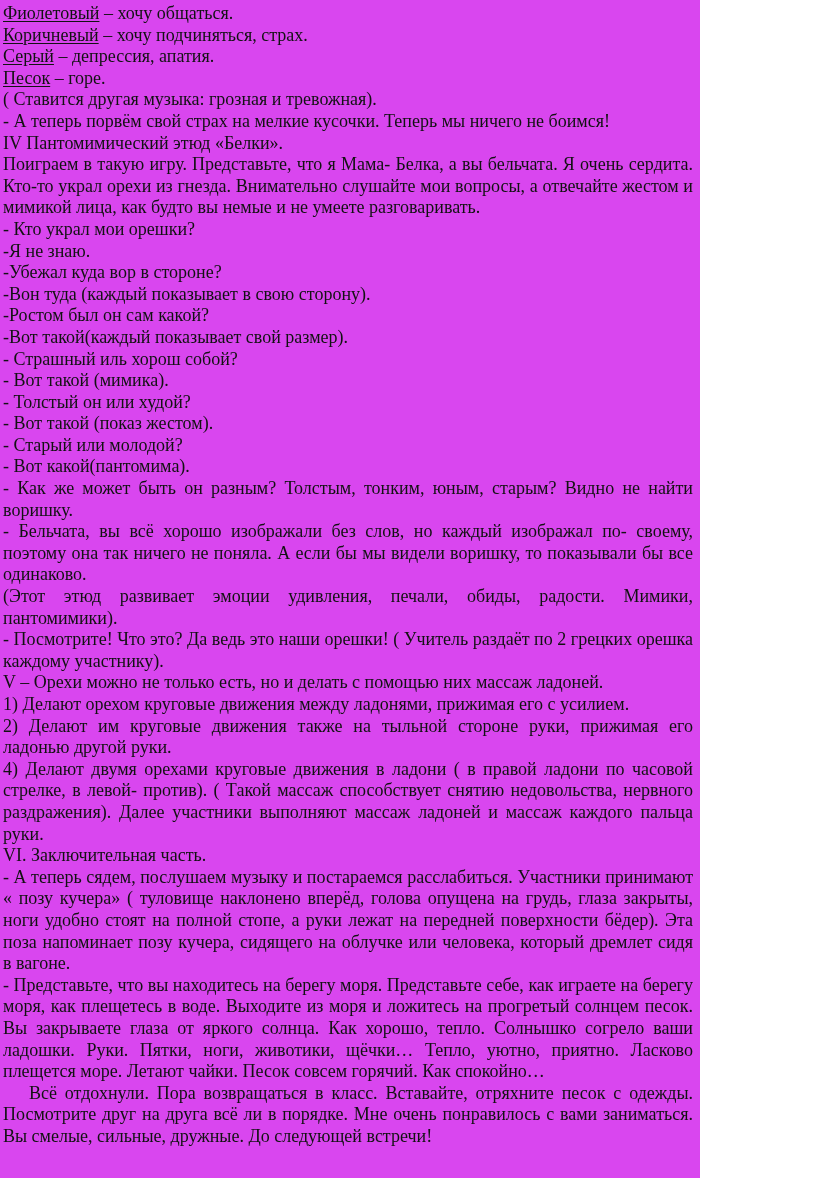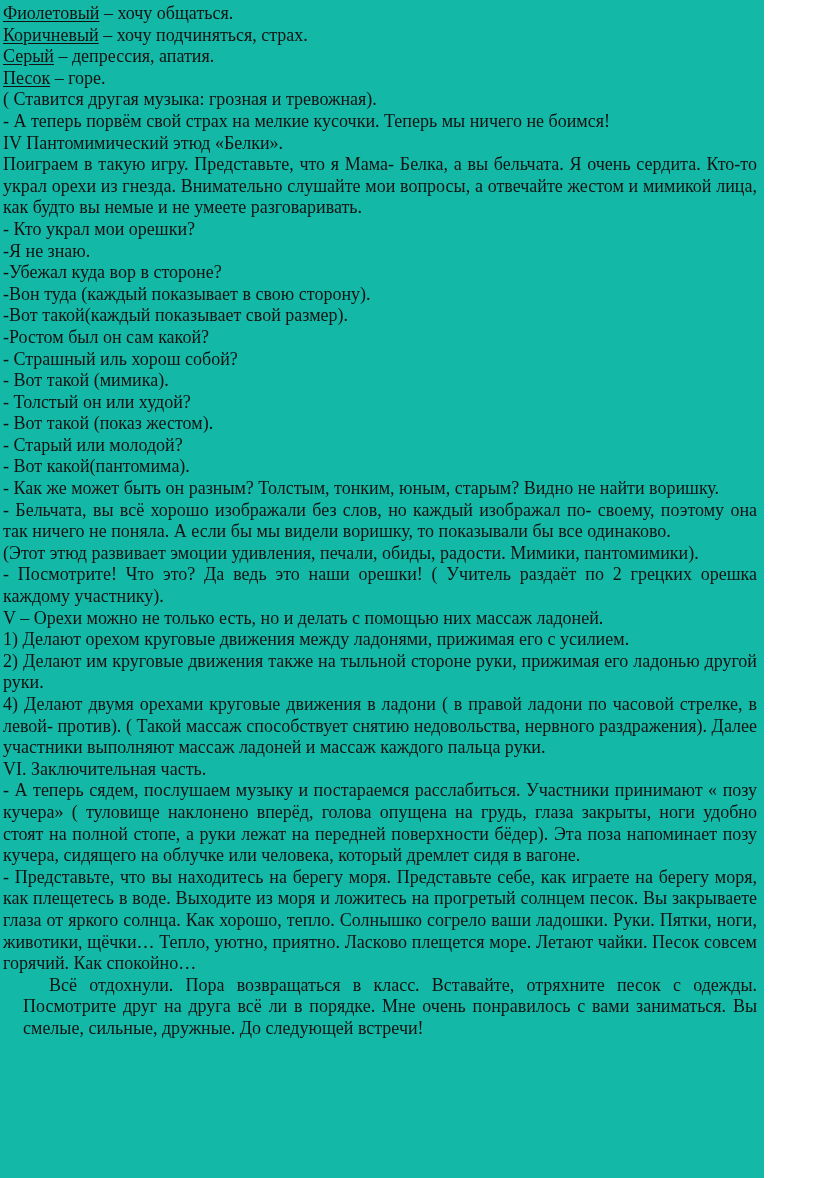--- a/index.html
+++ b/index.html
@@ -7,43 +7,42 @@
     padding: 0;
     background: #ffffff;
   }
   body {
     width: 816px;
     height: 1178px;
     overflow: hidden;
   }
   .page {
     box-sizing: border-box;
-    width: 764px;
+    width: 700px;
     height: 1178px;
     padding: 3px 7px 0 3px;
-    background: #14b8a6;
+    background: #d946ef;
   }
   .doc {
     font-family: "Liberation Serif", "DejaVu Serif", serif;
     font-size: 18px;
     line-height: 21.6px;
     color: #121212;
     text-align: justify;
   }
   .doc p {
     margin: 0;
     padding: 0;
   }
   .u {
     text-decoration: underline;
     text-underline-offset: 2px;
   }
   p.indent {
     text-indent: 26px;
-    margin-left: 20px;
   }
 </style>
 </head>
 <body>
 
 <div class="page">
   <div class="doc">
 
     <p><span class="u">Фиолетовый</span><span> – хочу общаться.</span></p>
     <p><span class="u">Коричневый</span><span> – хочу подчиняться, страх.</span></p>
@@ -51,22 +50,22 @@
     <p><span class="u">Песок</span><span> – горе.</span></p>
 
     <p>( Ставится другая музыка: грозная и тревожная).</p>
     <p>-  А теперь порвём свой страх на мелкие кусочки. Теперь мы ничего не боимся!</p>
     <p>IV Пантомимический этюд «Белки».</p>
     <p>Поиграем в такую игру. Представьте, что я Мама- Белка, а вы бельчата. Я очень сердита. Кто-то украл орехи из гнезда. Внимательно слушайте мои вопросы, а отвечайте жестом и мимикой лица, как будто вы немые и не умеете разговаривать.</p>
     <p>- Кто украл мои орешки?</p>
     <p>-Я не знаю.</p>
     <p>-Убежал куда вор в стороне?</p>
     <p>-Вон туда (каждый показывает в свою сторону).</p>
+    <p>-Ростом был он сам какой?</p>
     <p>-Вот такой(каждый показывает свой размер).</p>
-    <p>-Ростом был он сам какой?</p>
     <p>- Страшный иль хорош собой?</p>
     <p>- Вот такой (мимика).</p>
     <p>- Толстый он или худой?</p>
     <p>- Вот такой (показ жестом).</p>
     <p>- Старый или молодой?</p>
     <p>- Вот какой(пантомима).</p>
     <p>- Как же может быть он разным? Толстым, тонким, юным, старым? Видно не найти воришку.</p>
     <p>- Бельчата, вы всё хорошо изображали без слов, но каждый изображал по- своему, поэтому она так ничего не поняла. А если бы мы видели воришку, то показывали бы все одинаково.</p>
     <p>(Этот этюд развивает эмоции удивления, печали, обиды, радости. Мимики, пантомимики).</p>
     <p>- Посмотрите! Что это? Да ведь это наши орешки! ( Учитель  раздаёт по 2 грецких орешка каждому участнику).</p>

